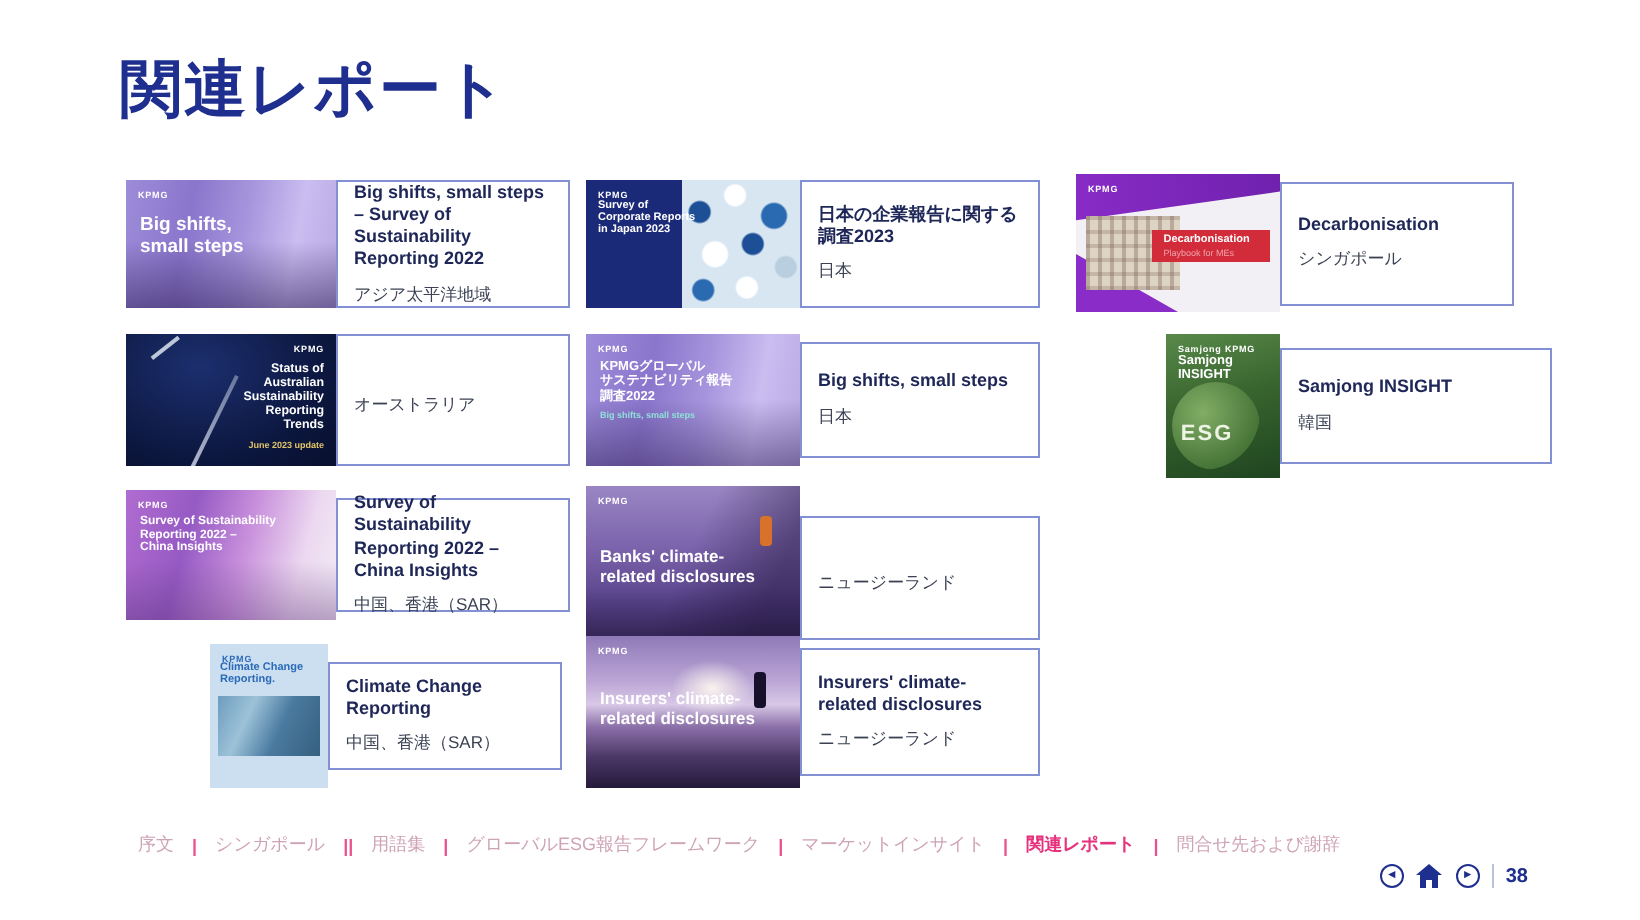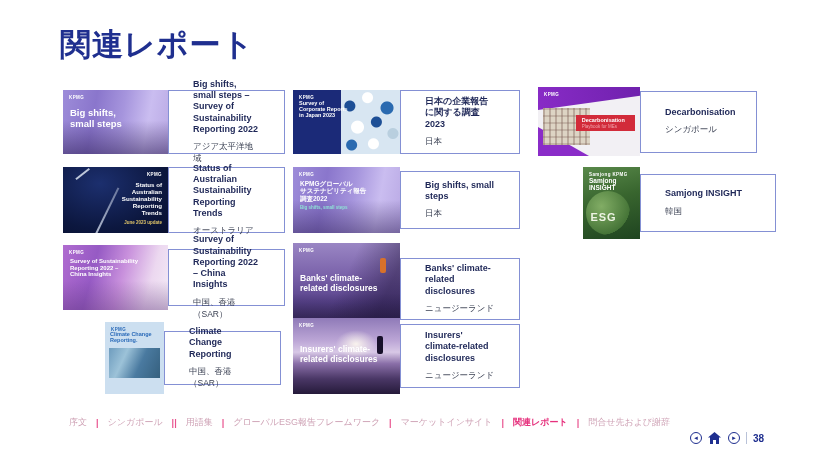--- a/index.html
+++ b/index.html
@@ -5,21 +5,21 @@
   html,body{margin:0;padding:0;background:#fff;}
   .slide{position:relative;width:820px;height:460px;background:#ffffff;overflow:hidden;
          font-family:"Liberation Sans","DejaVu Sans",sans-serif;}
   .page-title{position:absolute;left:60px;top:24px;font-size:31px;font-weight:bold;
               color:#1f2f8f;letter-spacing:1px;}
 
   
   .card{position:absolute;display:flex;align-items:center;}
   .cover{position:relative;overflow:hidden;flex:none;}
   .info{background:#fff;border:1px solid #8490d4;box-sizing:border-box;
-        padding:6px 24px;display:flex;flex-direction:column;justify-content:center;}
+        padding:6px 8px;display:flex;flex-direction:column;justify-content:center;}
   .info .rpt-title{font-size:9px;font-weight:bold;color:#1e2757;line-height:1.25;}
   .info .rpt-region{font-size:8.5px;color:#3c4254;margin-top:6px;}
 
   .card-0{left:63px;top:90px}  .card-0 .cover{width:105px;height:64px} .card-0 .info{width:117px;height:64px}
   .card-1{left:293px;top:90px} .card-1 .cover{width:107px;height:64px} .card-1 .info{width:120px;height:64px}
   .card-2{left:538px;top:87px} .card-2 .cover{width:102px;height:69px} .card-2 .info{width:117px;height:62px}
   .card-3{left:63px;top:167px} .card-3 .cover{width:105px;height:66px} .card-3 .info{width:117px;height:66px}
   .card-4{left:293px;top:167px}.card-4 .cover{width:107px;height:66px} .card-4 .info{width:120px;height:58px}
   .card-5{left:583px;top:167px}.card-5 .cover{width:57px;height:72px}  .card-5 .info{width:136px;height:58px}
   .card-6{left:63px;top:245px} .card-6 .cover{width:105px;height:65px} .card-6 .info{width:117px;height:57px}
@@ -185,21 +185,20 @@
           <div class="cover-lines">
             <span>Status of</span>
             <span>Australian</span>
             <span>Sustainability</span>
             <span>Reporting</span>
             <span>Trends</span>
             <div class="cover-sub">June 2023 update</div>
           </div>
         </div>
         <div class="info">
-          <div class="rpt-title">Status of Australian Sustainability Reporting Trends</div>
           <div class="rpt-region">オーストラリア</div>
         </div>
       </div>
       <div class="card card-4">
         <div class="cover cover--jp-global">
           <span class="brand">KPMG</span>
           <div class="cover-lines">
             <span>KPMGグローバル</span>
             <span>サステナビリティ報告</span>
             <span>調査2022</span>
@@ -242,21 +241,20 @@
       <div class="card card-7">
         <div class="cover cover--banks">
           <span class="brand">KPMG</span>
           <div class="cover-lines">
             <span>Banks' climate-</span>
             <span>related disclosures</span>
           </div>
           <div class="cover-figure"></div>
         </div>
         <div class="info">
-          <div class="rpt-title">Banks' climate-related disclosures</div>
           <div class="rpt-region">ニュージーランド</div>
         </div>
       </div>
       <div class="card card-8">
         <div class="cover cover--climate-hk">
           <span class="brand">KPMG</span>
           <div class="cover-lines">
             <span>Climate Change</span>
             <span>Reporting.</span>
           </div>

